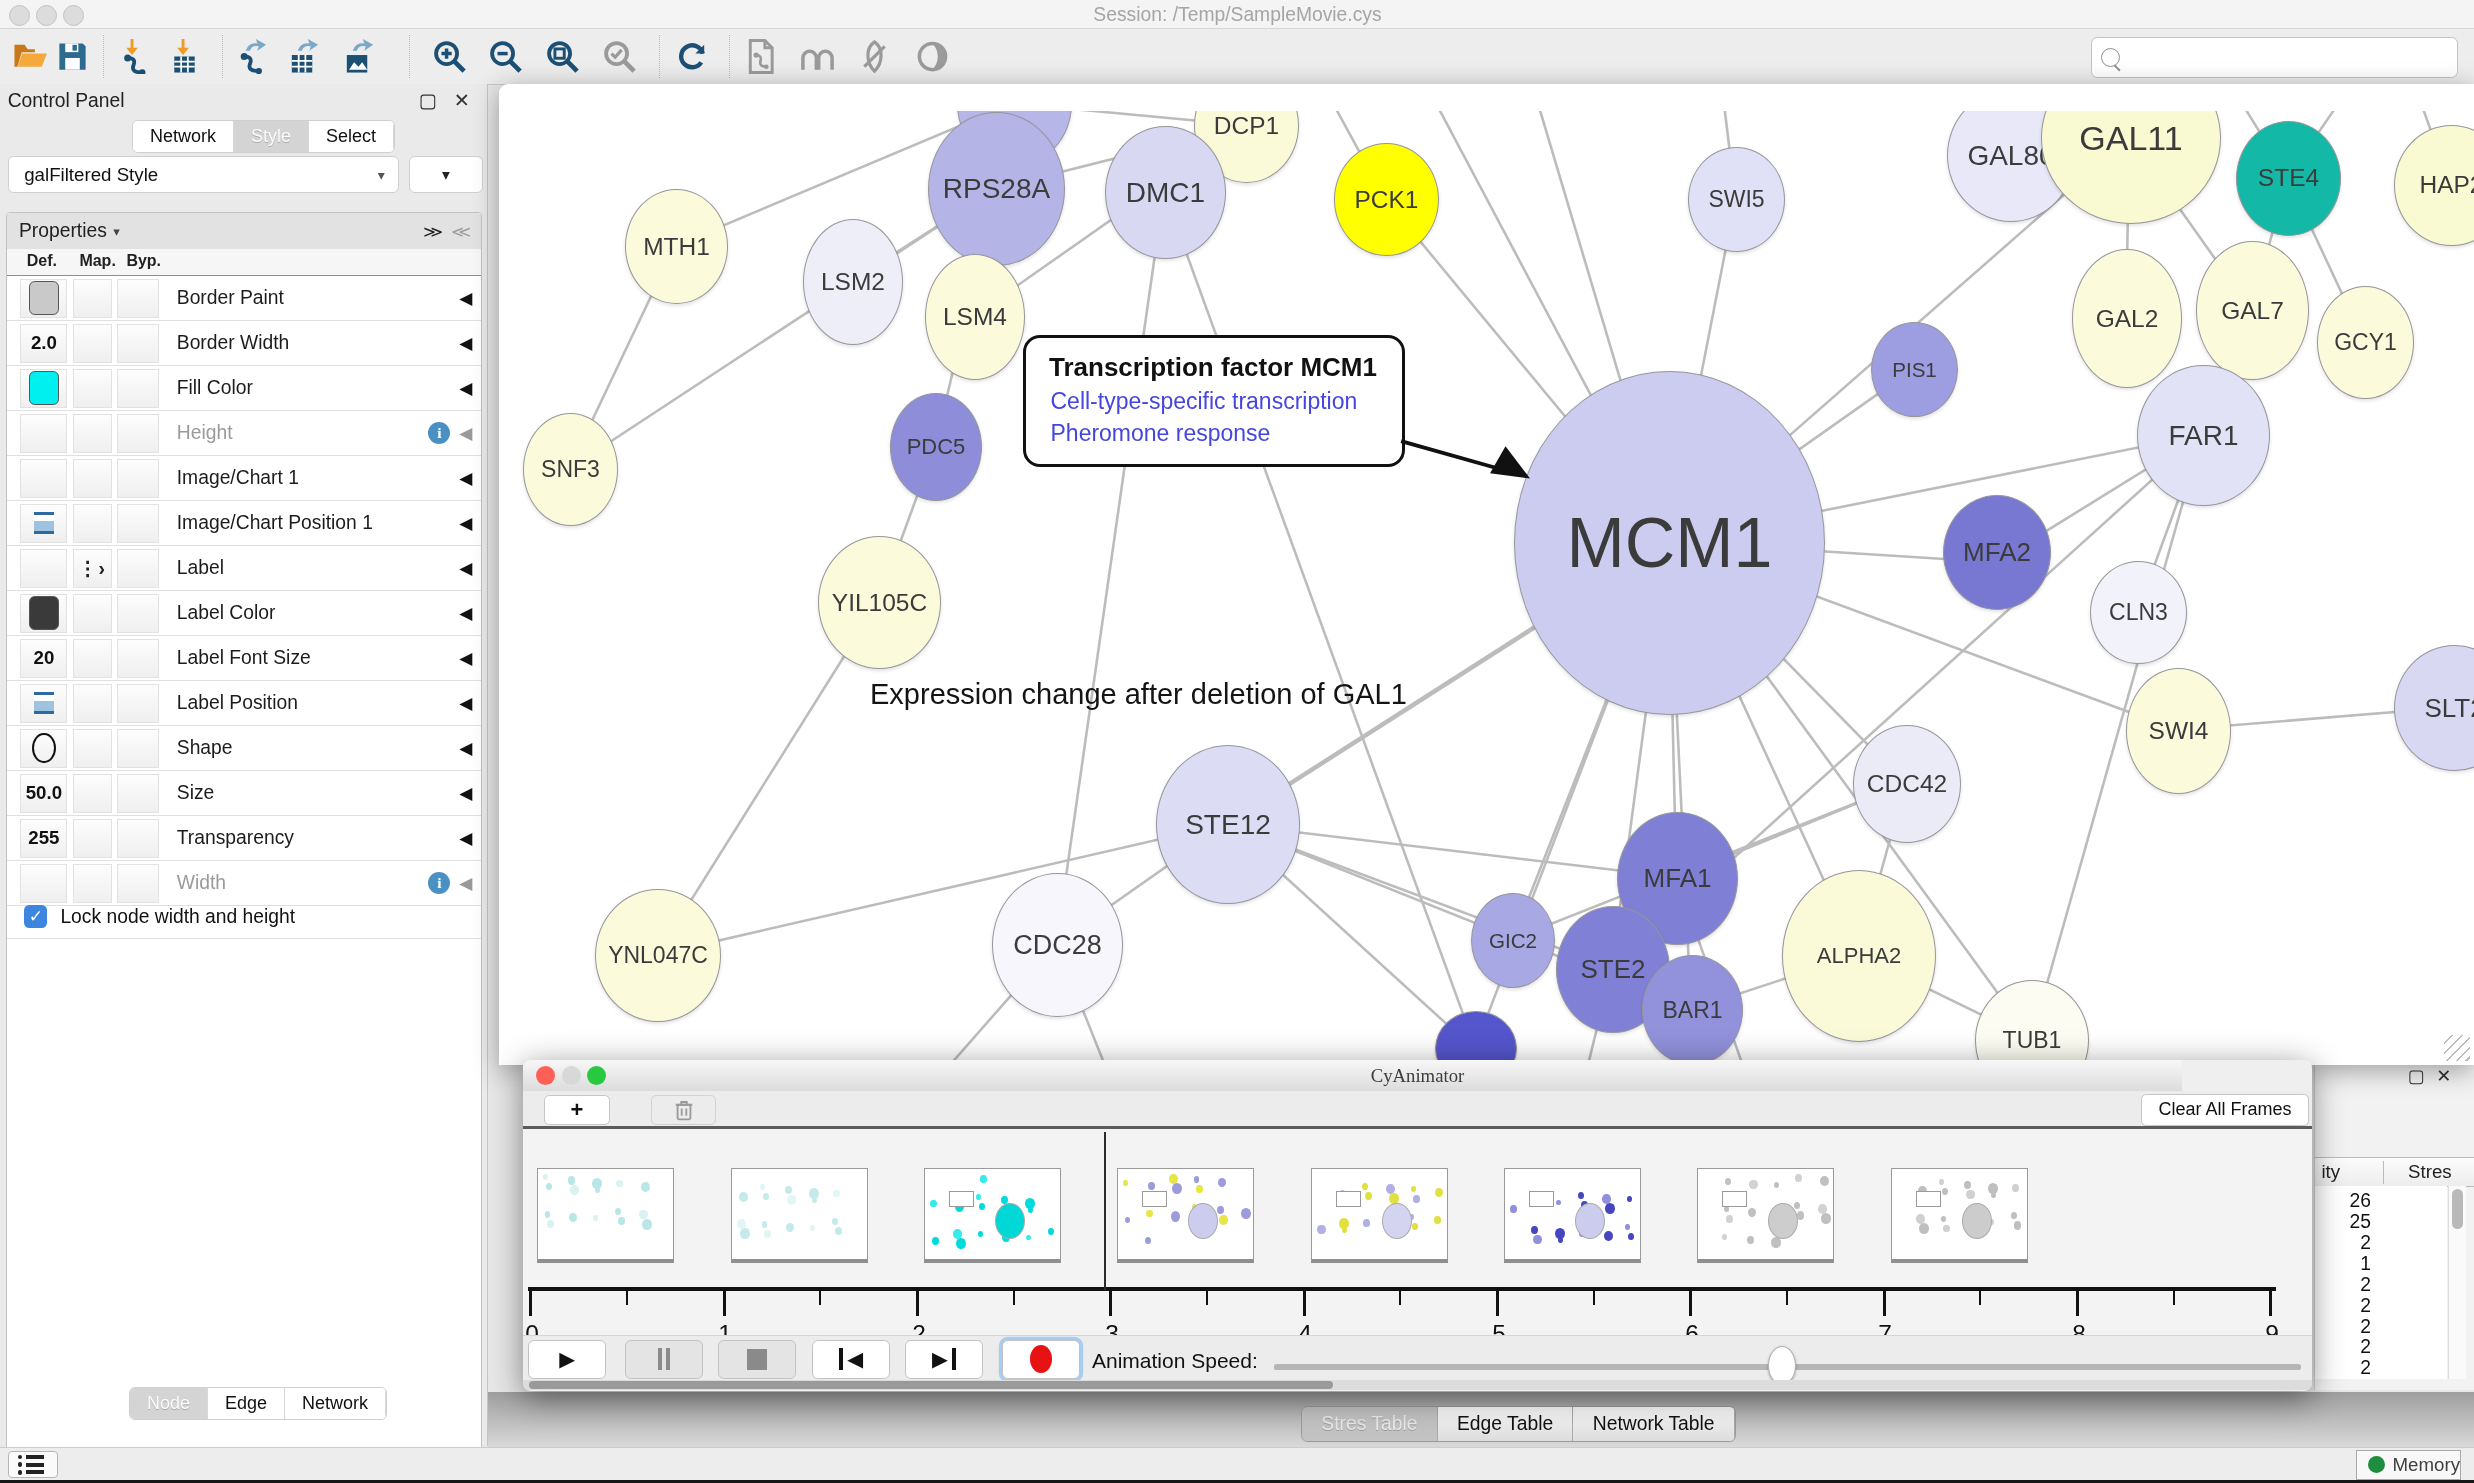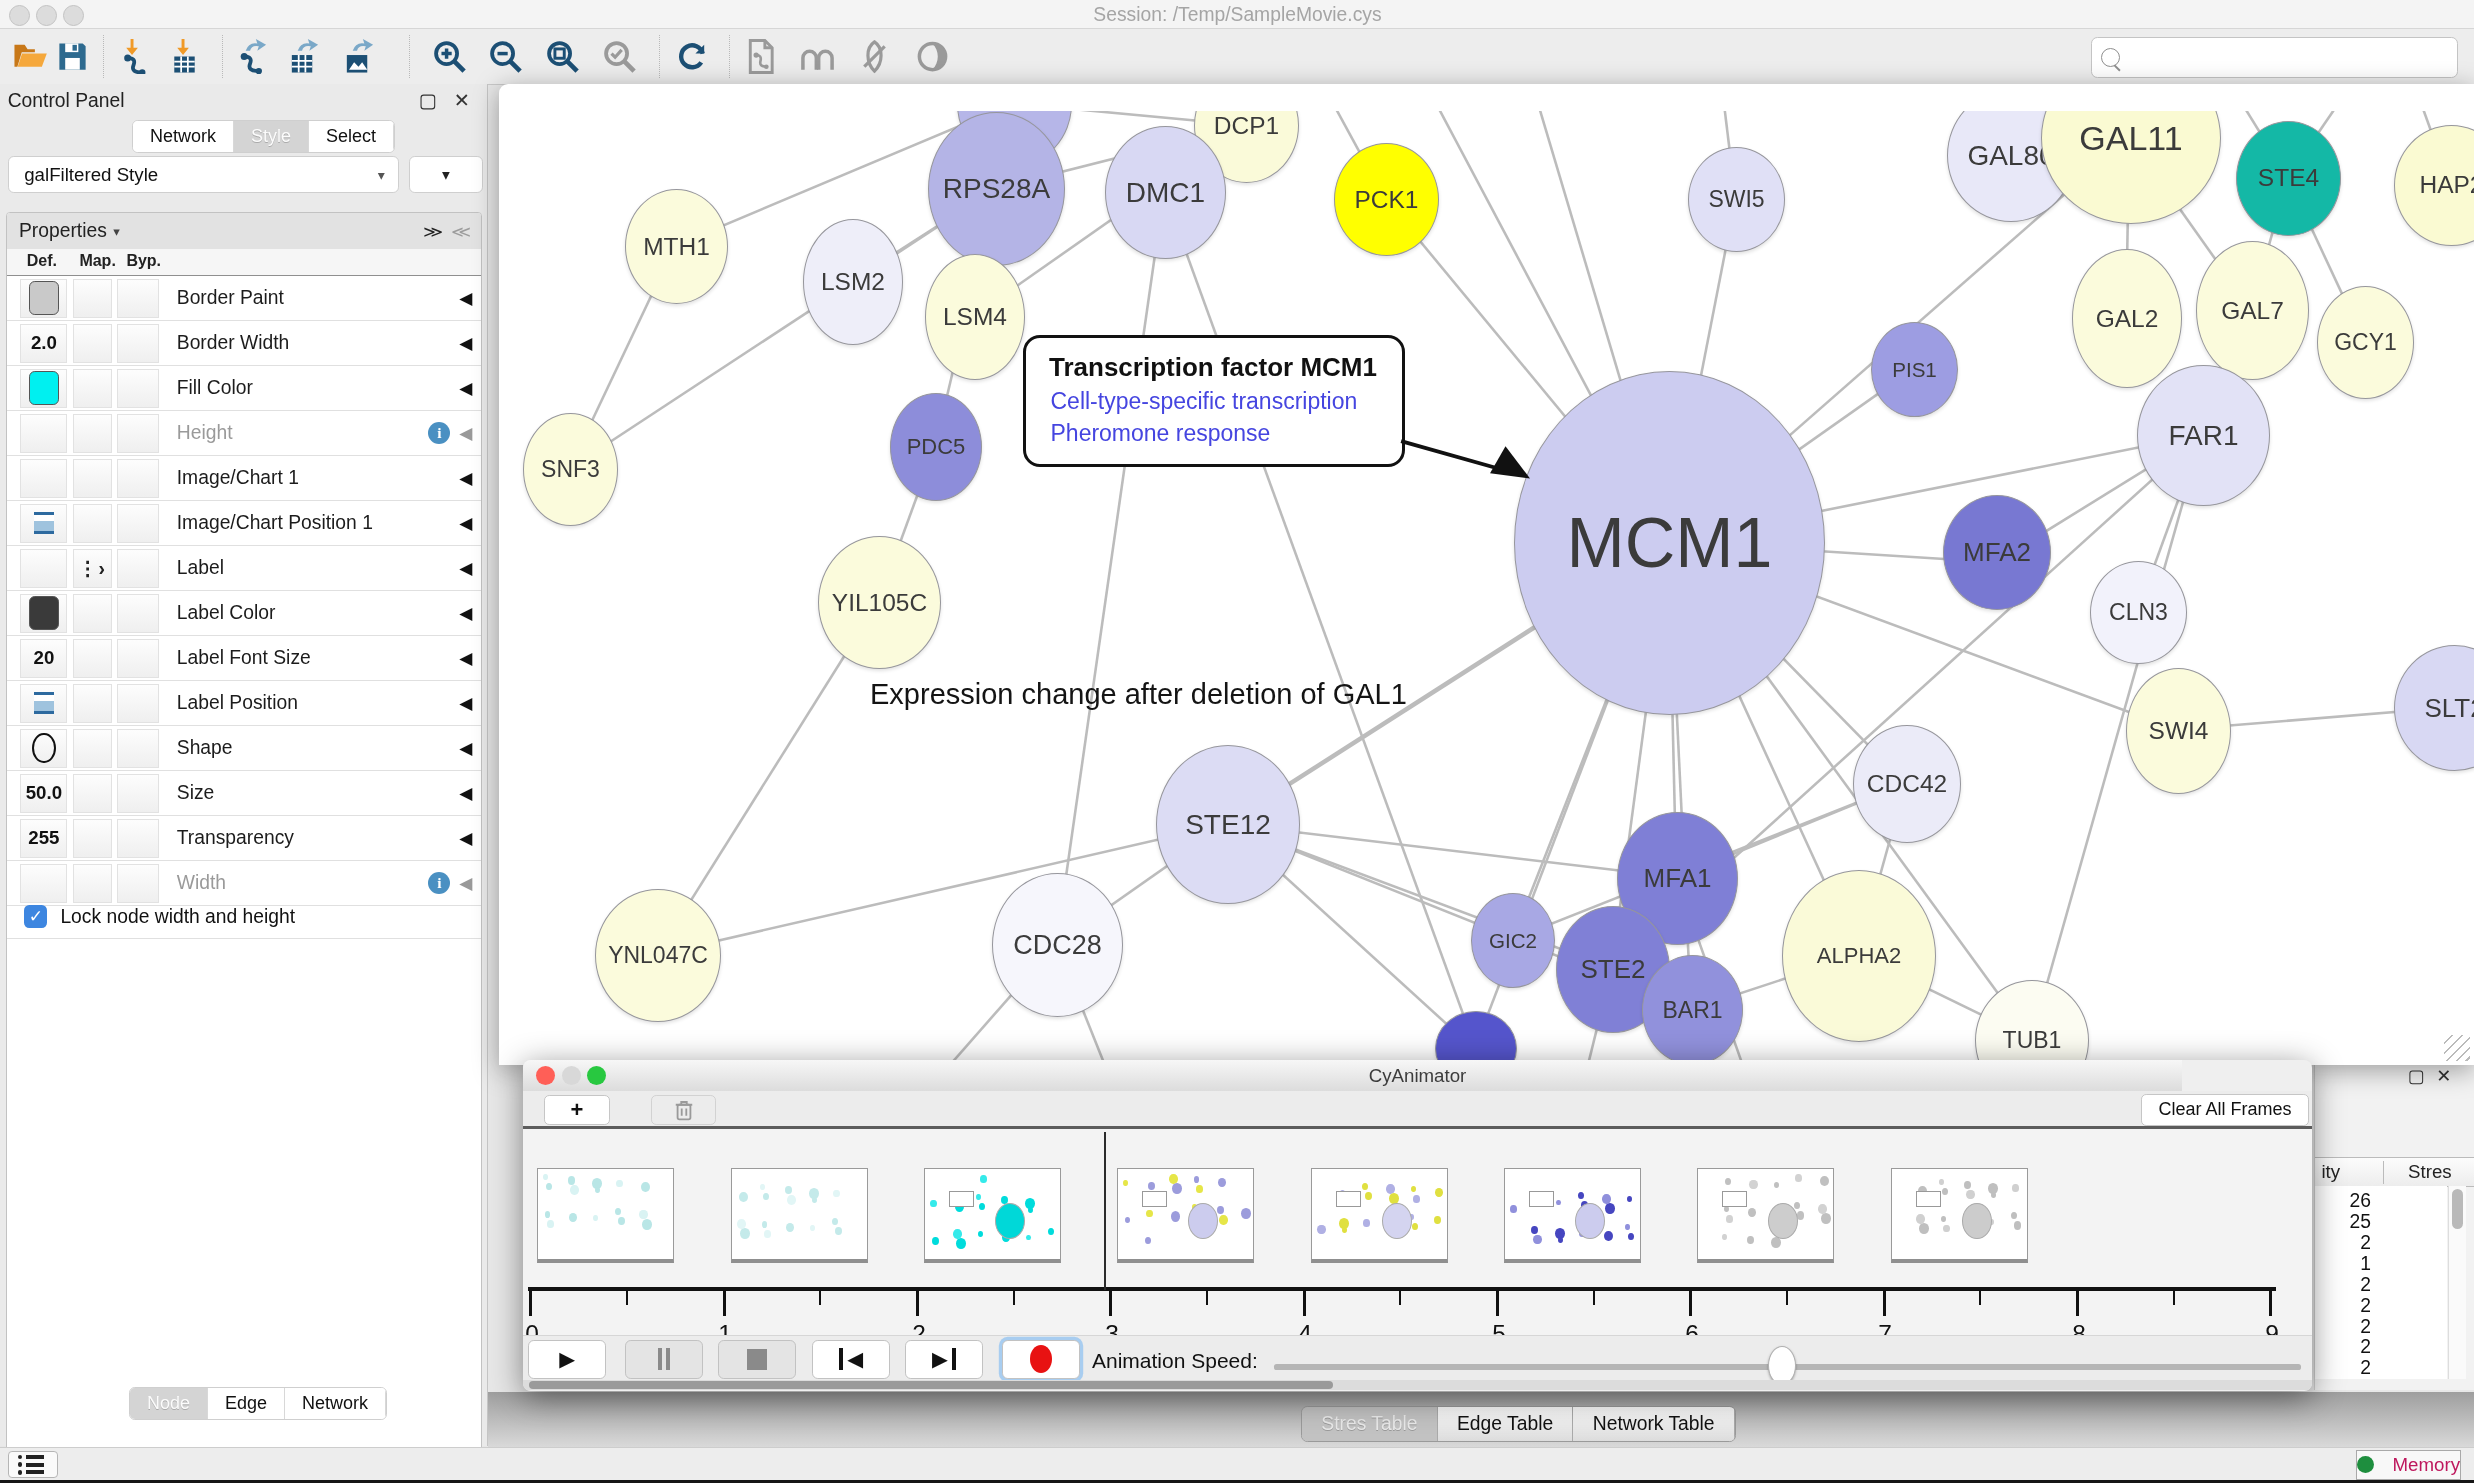--- a/index.html
+++ b/index.html
@@ -75,21 +75,21 @@
   .tp-val{position:absolute;right:76px;width:58px;text-align:right;font-size:19.3px;color:#111;}
   #tp-scroll{left:133px;top:126px;width:17px;height:193px;background:#fafafa;border-left:0.6px solid #ddd;}
   #tp-thumbtrack{left:2.6px;top:2.6px;width:11.6px;height:40px;background:#b9b9b9;border-radius:5.8px;}
   
   #tabbar{left:488px;top:1392px;width:1987px;height:55px;background:linear-gradient(#9e9e9e,#d9d9d9);}
   .bt-tabs{left:813px;top:14px;height:34px;display:flex;border:0.6px solid #9a9a9a;border-radius:6.4px;overflow:hidden;}
   .bt-tab{padding:0 19.3px;font-size:19.3px;display:flex;align-items:center;background:linear-gradient(#fdfdfd,#dcdcdc);color:#111;border-right:0.6px solid #aaa;}
   .bt-tab.sel{background:#c2c2c2;color:#e9e9e9;text-shadow:0 0.6px 0.6px #999;}
   
   #cyan{left:523px;top:1060px;width:1789px;height:331px;background:#efefef;border-radius:7.7px;box-shadow:0 6.4px 32px rgba(0,0,0,.45);overflow:hidden;z-index:10;}
-  #cy-titlebar{left:0;top:0;width:1659px;height:31px;background:linear-gradient(#f7f7f7,#dcdcdc);border-bottom:0.6px solid #bbb;}
+  #cy-titlebar{left:0;top:0;width:1659px;height:31px;background:linear-gradient(#f7f7f7,#dcdcdc);border-bottom:0.6px solid #bbb;font-family:Liberation Serif, serif;}
   #cy-title{left:0;top:4.5px;width:1789px;text-align:center;font-size:18.7px;color:#3c3c3c;}
   #cy-toolbar{left:0;top:31px;width:1789px;height:36px;background:#ececec;}
   #cy-add{left:21px;top:3.9px;width:64px;height:28px;background:#fff;border:0.6px solid #c6c6c6;border-radius:5.2px;display:flex;align-items:center;justify-content:center;font-size:22px;font-weight:bold;color:#111;}
   #cy-del{left:128px;top:3.9px;width:63px;height:28px;background:#ececec;border:0.6px solid #d2d2d2;border-radius:5.2px;display:flex;align-items:center;justify-content:center;}
   #cy-clear{left:1618px;top:2.6px;width:166px;height:30px;background:#fff;border:0.6px solid #c6c6c6;border-radius:5.2px;display:flex;align-items:center;justify-content:center;font-size:18px;color:#111;}
   #cy-divider{left:0;top:66px;width:1789px;height:2.6px;background:#5c5c5c;}
   #cy-timeline{left:0;top:69px;width:1789px;height:206px;background:#f3f3f3;}
   .thumb{position:absolute;top:39px;width:135px;height:90px;background:#fff;border:0.6px solid #9a9a9a;border-bottom:4.5px solid #8f8f8f;overflow:hidden;}
   .tdot{position:absolute;border-radius:50%;}
   .tbox{position:absolute;left:18%;top:24%;width:23px;height:14px;background:#fff;border:0.6px solid #999;}
@@ -114,21 +114,21 @@
   #slider-track{left:751px;top:28px;width:1027px;height:5.8px;background:#b5b5b5;border-radius:2.6px;}
   #slider-thumb{left:1245px;top:10.3px;width:26px;height:37px;background:#fff;border:0.6px solid #b0b0b0;border-radius:50%;box-shadow:0 1.3px 2.6px rgba(0,0,0,.3);}
   #cy-hscroll{left:0;top:320px;width:1789px;height:10.3px;background:#dcdcdc;}
   #cy-hthumb{left:6.4px;top:1.3px;width:804px;height:7.7px;background:#9a9a9a;border-radius:4.5px;}
   
   #statusbar{left:0;top:1447px;width:2475px;height:32px;background:#ededed;border-top:0.6px solid #cdcdcd;}
   #list-btn{left:7.7px;top:3.2px;width:50px;height:27px;background:#fafafa;border:0.6px solid #b5b5b5;border-radius:3.9px;display:flex;flex-direction:column;justify-content:center;gap:3.2px;padding-left:9px;box-sizing:border-box;}
   .lrow{display:flex;align-items:center;gap:3.9px;}
   .ldot{width:4.5px;height:4.5px;border-radius:50%;background:#222;}
   .lbar{width:18px;height:3.9px;background:#222;}
-  #memory-btn{left:2356px;top:1.9px;width:103px;height:28px;background:#f8f8f8;border:1.3px solid #a9a9a9;display:flex;align-items:center;justify-content:space-between;gap:7.7px;font-size:18.7px;color:#be185d;}
+  #memory-btn{left:2356px;top:1.9px;width:103px;height:28px;background:#f8f8f8;border:1.3px solid #a9a9a9;display:flex;align-items:center;justify-content:flex-end;gap:7.7px;font-size:18.7px;color:#404040;}
   .memdot{width:17px;height:17px;border-radius:50%;background:#1e8e3e;}
   #bottomstrip{left:0;top:1480px;width:2475px;height:3.9px;background:#161616;}
 </style>
 </head>
 <body>
 
 <div id="screen">
 
   <div class="abs" id="menubar">
     <div class="abs traffic t-grey" style="left:9px"></div>

